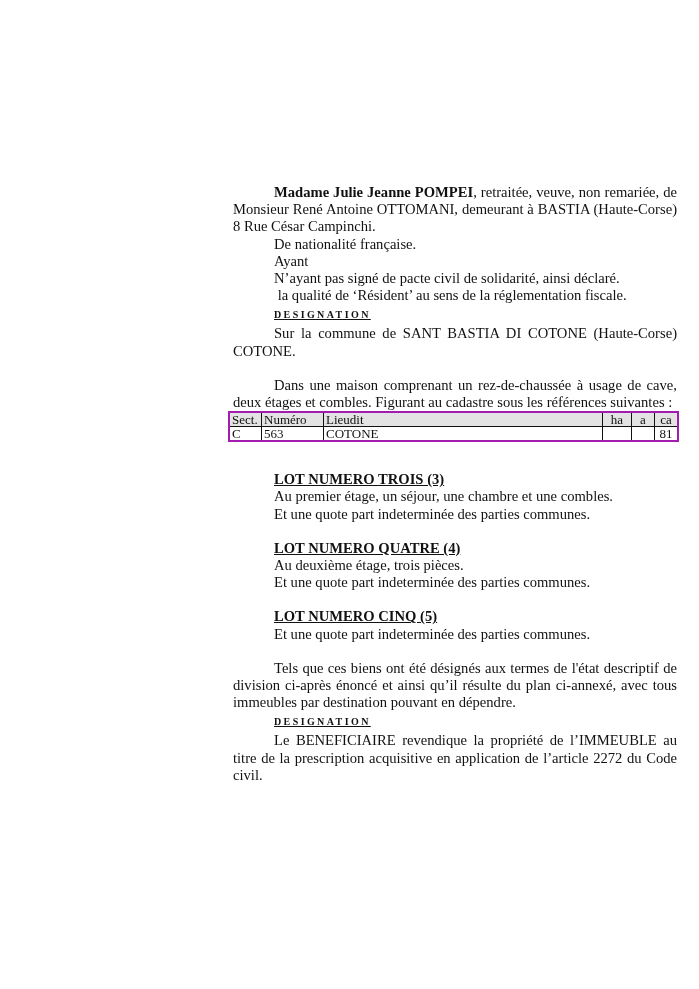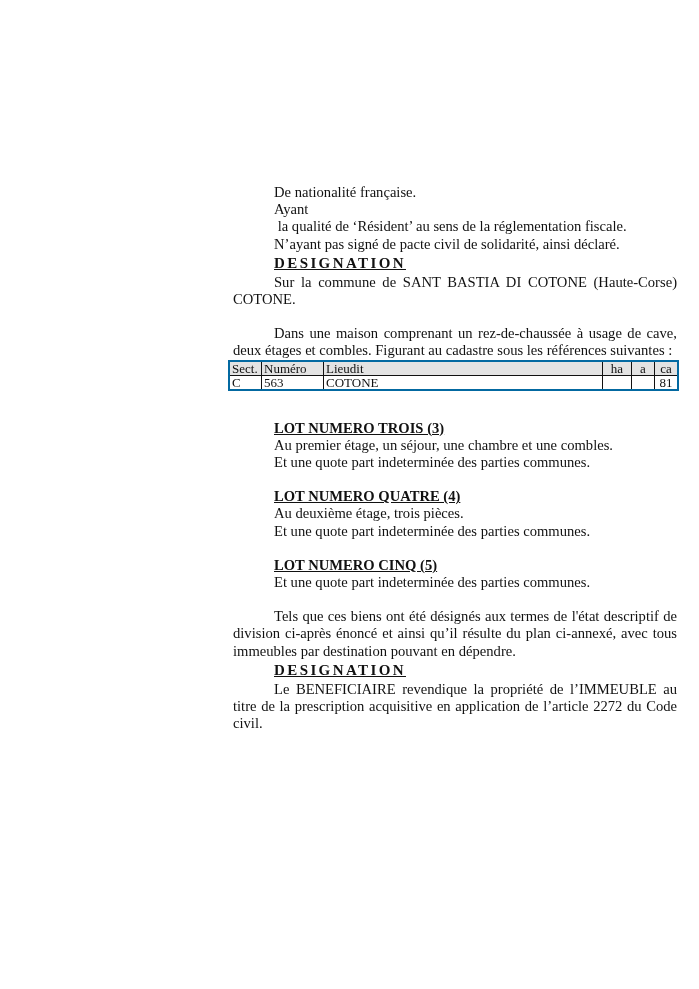--- a/index.html
+++ b/index.html
@@ -6,43 +6,44 @@
   body { width: 699px; height: 989px; position: relative; overflow: hidden;
          font-family: "Liberation Serif", "DejaVu Serif", serif; color: #111; }
   .page { position: absolute; left: 233px; top: 184px; width: 444px;
           font-size: 14.6px; line-height: 17.2px; }
   p { margin: 0; }
   .just { text-align: justify; }
   .ind { text-indent: 41px; }
   .indblock { padding-left: 41px; }
   .gap { height: 17px; }
   .heading { font-weight: bold; text-decoration: underline; letter-spacing: 2.4px;
-             font-size: 15px; padding-left: 41px; line-height: 17px; margin: 2px 0 2px 0; }
+             font-size: 10px; padding-left: 41px; line-height: 17px; margin: 2px 0 2px 0; }
   .lot-title { font-weight: bold; text-decoration: underline; }
   table.cad { border-collapse: collapse; width: 451px; margin-left: -5px;
-              font-size: 13px; line-height: 13px; border: 2px solid #0369a1; }
+              font-size: 13px; line-height: 13px; border: 2px solid #a21caf; }
   table.cad td { border: 1px solid #111; padding: 0 2px; height: 13px; }
   table.cad tr.hdr td { background: #e3e3e3; }
   .c-sect { width: 27px; }
   .c-num { width: 57px; }
   .c-lieu { }
   .c-ha { width: 24px; text-align: center; }
   .c-a { width: 18px; text-align: center; }
   .c-ca { width: 18px; text-align: center; }
   b { font-weight: bold; }
 </style>
 </head>
 <body>
 
 <div class="page">
 
+  <p class="just ind"><b>Madame Julie Jeanne POMPEI</b><span>, retraitée, veuve, non remariée, de Monsieur René Antoine OTTOMANI, demeurant à BASTIA (Haute-Corse) 8 Rue César Campinchi.</span></p>
   <p class="indblock">De nationalité française.</p>
   <p class="indblock">Ayant</p>
+  <p class="indblock">N’ayant pas signé de pacte civil de solidarité, ainsi déclaré.</p>
   <p class="indblock" style="white-space:pre"> la qualité de ‘Résident’ au sens de la réglementation fiscale.</p>
-  <p class="indblock">N’ayant pas signé de pacte civil de solidarité, ainsi déclaré.</p>
 
   <div class="heading">DESIGNATION</div>
 
   <p class="just ind">Sur la commune de SANT BASTIA DI COTONE (Haute-Corse) COTONE.</p>
   <div class="gap"></div>
   <p class="just ind">Dans une maison comprenant un rez-de-chaussée à usage de cave, deux étages et combles. Figurant au cadastre sous les références suivantes :</p>
 
   <table class="cad">
     <tbody>
         <tr class="hdr">

